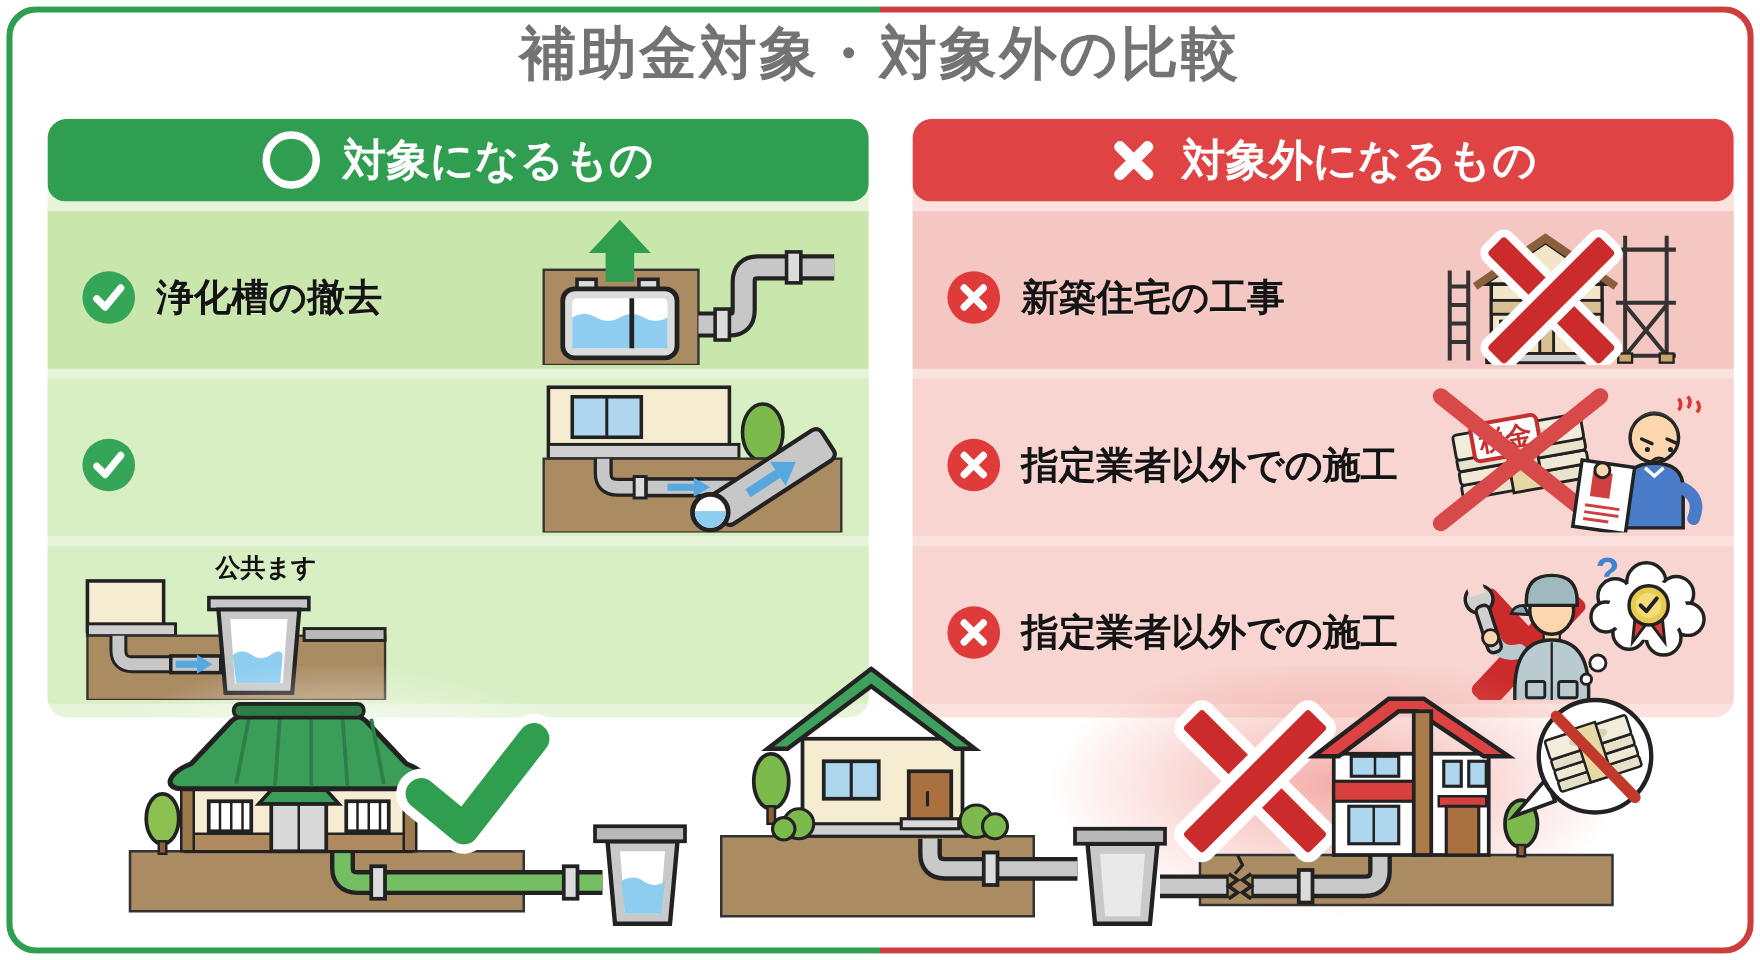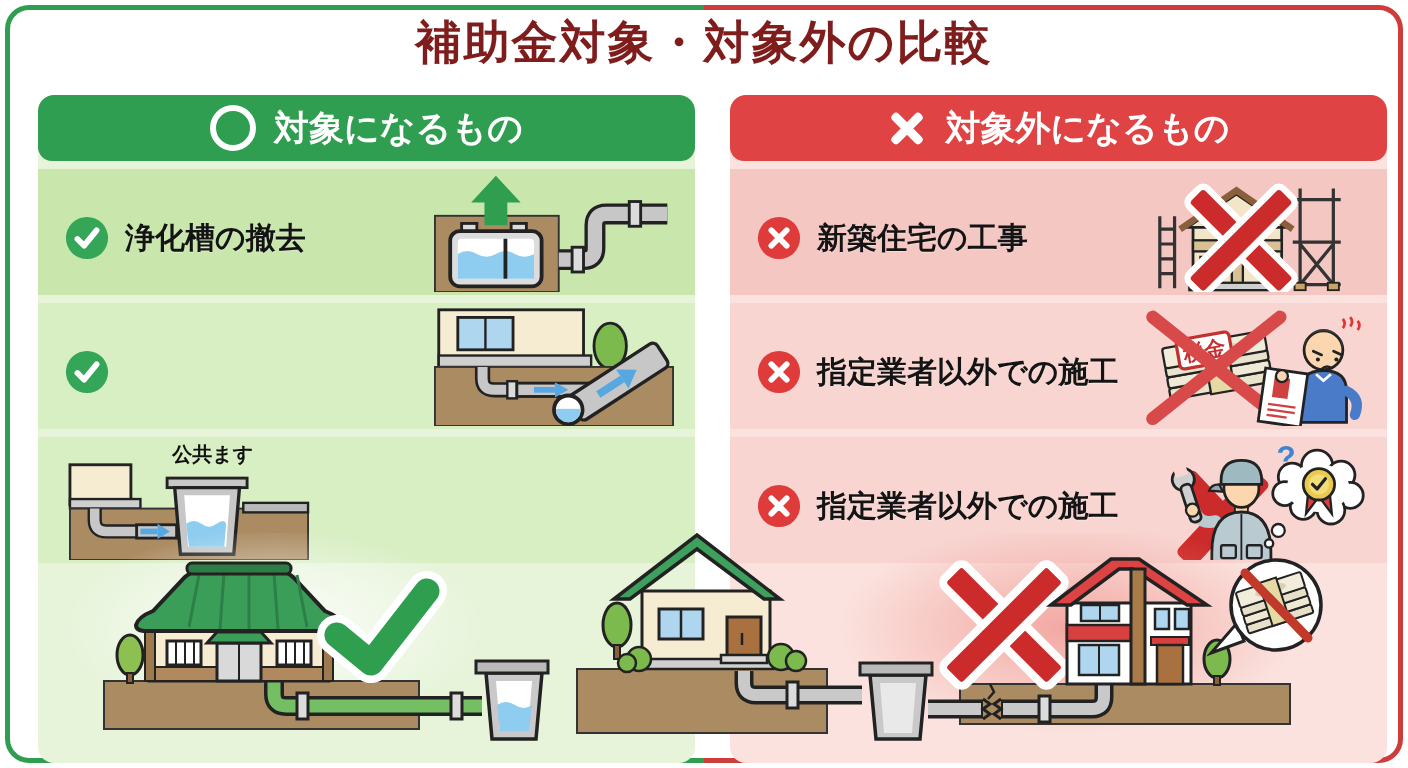--- a/index.html
+++ b/index.html
@@ -3,22 +3,22 @@
 <meta charset="utf-8">
 <style>
   html,body{margin:0;padding:0;background:#fff;}
   .poster{position:relative;width:1408px;height:768px;overflow:hidden;background:#fff;
           font-family:"Liberation Sans",sans-serif;}
   .border-left{position:absolute;left:5px;top:5px;bottom:5px;width:699px;box-sizing:border-box;
           border:5px solid #2f9e50;border-right:none;border-radius:24px 0 0 24px;pointer-events:none;}
   .border-right{position:absolute;right:5px;top:5px;bottom:5px;width:699px;box-sizing:border-box;
           border:5px solid #cf3c3c;border-left:none;border-radius:0 24px 24px 0;pointer-events:none;}
   .title{position:absolute;top:12px;left:0;width:100%;text-align:center;
-          font-size:46px;font-weight:900;color:#7f1d1d;letter-spacing:2px;}
-  .panel{position:absolute;top:95px;width:657px;height:668px;border-radius:16px;overflow:hidden;}
+          font-size:46px;font-weight:900;color:#737373;letter-spacing:2px;}
+  .panel{position:absolute;top:95px;width:657px;height:479px;border-radius:16px;overflow:hidden;}
   .panel.eligible{left:38px;background:#e7f4da;}
   .panel.ineligible{left:730px;background:#fbe2de;}
   .panel-header{height:66px;display:flex;align-items:center;justify-content:center;gap:18px;
           color:#fff;font-size:35px;font-weight:800;border-radius:14px;}
   .eligible .panel-header{background:#2f9e50;}
   .ineligible .panel-header{background:#e04343;}
   .ring-icon{width:34px;height:34px;border:6px solid #fff;border-radius:50%;box-sizing:content-box;}
   .cross-icon{position:relative;width:40px;height:40px;}
   .cross-icon::before,.cross-icon::after{content:"";position:absolute;left:0;top:16px;width:40px;height:9px;
           background:#fff;border-radius:4px;}

